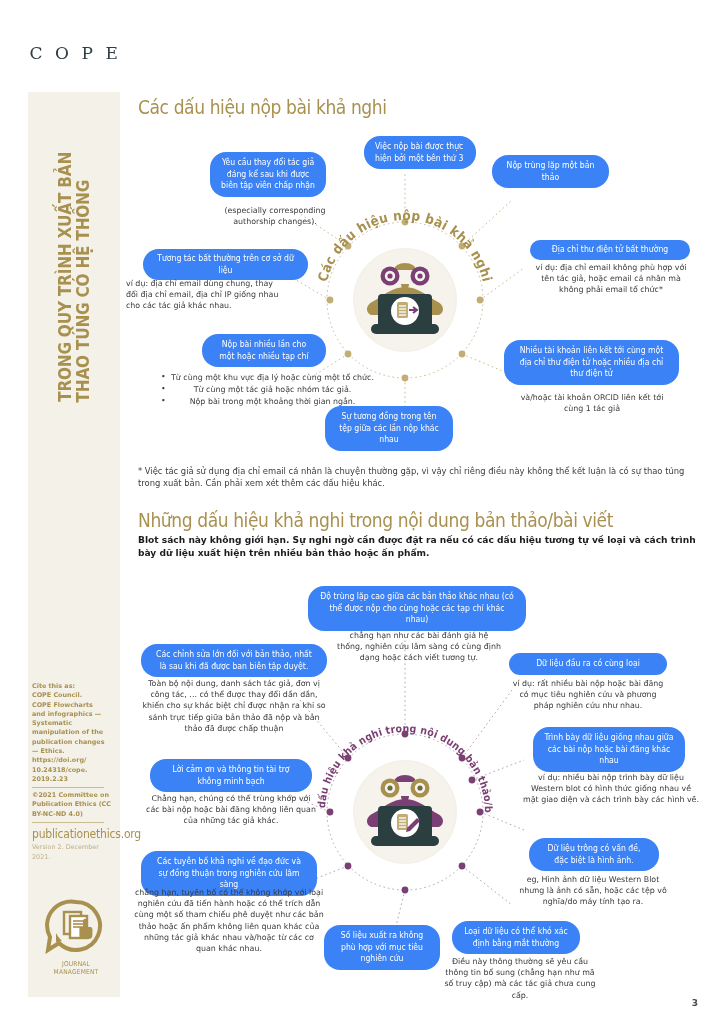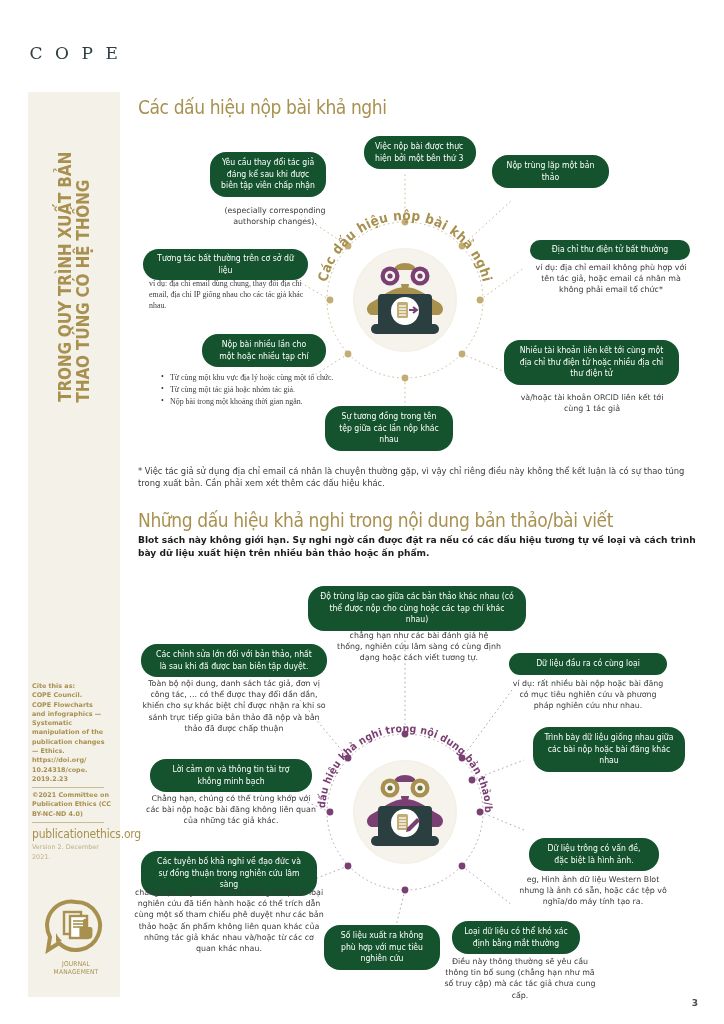--- a/index.html
+++ b/index.html
@@ -95,39 +95,39 @@
     font-size: 9.1px; line-height: 1.45; color: #1c1c1c; font-weight: 700;
   }
 
   
   .diagram { position: absolute; left: 0; top: 0; width: 724px; height: 1024px;
              pointer-events: none; }
 
   
   .pill {
     position: absolute;
-    background: #14532d;
+    background: #3b82f6;
     color: #ffffff;
     border-radius: 16px;
     padding: 5px 11px;
     font-size: 8.6px;
     line-height: 1.34;
     text-align: center;
     font-family: "DejaVu Sans Condensed", "DejaVu Sans", sans-serif;
   }
   .sub {
     position: absolute;
     font-size: 7.9px;
     line-height: 1.42;
     color: #3b3b3b;
     text-align: center;
   }
   .sub.left { text-align: left; }
   .sub ul { list-style: none; }
-  .sub li { position: relative; padding-left: 10px; margin-bottom: 1px; text-align: left; font-family: Liberation Serif, serif; }
+  .sub li { position: relative; padding-left: 10px; margin-bottom: 1px; text-align: center; }
   .sub li:before {
     content: "•"; position: absolute; left: 1px; top: -1px; color: #3b3b3b;
   }
 
   .pagenum {
     position: absolute; right: 26px; bottom: 16px;
     font-size: 9px; font-weight: 700; color: #4a4a4a;
   }
 </style>
 </head>
@@ -308,21 +308,21 @@
   </svg>
 
   <div class="pill" style="left:364px; top:136px; width:112px; text-align:left;">Việc nộp bài được thực hiện bởi một bên thứ 3</div>
 
   <div class="pill" style="left:210px; top:152px; width:116px;">Yêu cầu thay đổi tác giả đáng kể sau khi được biên tập viên chấp nhận</div>
   <div class="sub" style="left:204px; top:205px; width:142px;">(especially corresponding authorship changes).</div>
 
   <div class="pill" style="left:492px; top:155px; width:117px;">Nộp trùng lặp một bản thảo</div>
 
   <div class="pill" style="left:143px; top:249px; width:165px; padding:4px 9px;">Tương tác bất thường trên cơ sở dữ liệu</div>
-  <div class="sub left" style="left:149px; top:278px; width:160px;font-family:Liberation Serif, serif;">ví dụ: địa chỉ email dùng chung, thay đổi địa chỉ email, địa chỉ IP giống nhau cho các tác giả khác nhau.</div>
+  <div class="sub left" style="left:126px; top:278px; width:160px;">ví dụ: địa chỉ email dùng chung, thay đổi địa chỉ email, địa chỉ IP giống nhau cho các tác giả khác nhau.</div>
 
   <div class="pill" style="left:530px; top:240px; width:160px; padding:4px 9px;">Địa chỉ thư điện tử bất thường</div>
   <div class="sub" style="left:532px; top:262px; width:158px;">ví dụ: địa chỉ email không phù hợp với tên tác giả, hoặc email cá nhân mà không phải email tổ chức*</div>
 
   <div class="pill" style="left:202px; top:334px; width:124px;">Nộp bài nhiều lần cho một hoặc nhiều tạp chí</div>
   <div class="sub" style="left:160px; top:372px; width:215px;">
     <ul>
       <li>Từ cùng một khu vực địa lý hoặc cùng một tổ chức.</li>
       <li>Từ cùng một tác giả hoặc nhóm tác giả.</li>
       <li>Nộp bài trong một khoảng thời gian ngắn.</li>
@@ -340,20 +340,21 @@
   <div class="pill" style="left:141px; top:644px; width:186px;">Các chỉnh sửa lớn đối với bản thảo, nhất là sau khi đã được ban biên tập duyệt.</div>
   <div class="sub" style="left:141px; top:678px; width:186px;">Toàn bộ nội dung, danh sách tác giả, đơn vị công tác, ... có thể được thay đổi dần dần, khiến cho sự khác biệt chỉ được nhận ra khi so sánh trực tiếp giữa bản thảo đã nộp và bản thảo đã được chấp thuận</div>
 
   <div class="pill" style="left:509px; top:653px; width:158px;">Dữ liệu đầu ra có cùng loại</div>
   <div class="sub" style="left:509px; top:678px; width:158px;">ví dụ: rất nhiều bài nộp hoặc bài đăng có mục tiêu nghiên cứu và phương pháp nghiên cứu như nhau.</div>
 
   <div class="pill" style="left:150px; top:759px; width:162px;">Lời cảm ơn và thông tin tài trợ không minh bạch</div>
   <div class="sub" style="left:146px; top:793px; width:170px;">Chẳng hạn, chúng có thể trùng khớp với các bài nộp hoặc bài đăng không liên quan của những tác giả khác.</div>
 
   <div class="pill" style="left:533px; top:727px; width:152px;">Trình bày dữ liệu giống nhau giữa các bài nộp hoặc bài đăng khác nhau</div>
+  <div class="sub" style="left:523px; top:772px; width:176px;">ví dụ: nhiều bài nộp trình bày dữ liệu Western blot có hình thức giống nhau về mặt giao diện và cách trình bày các hình vẽ.</div>
 
   <div class="pill" style="left:141px; top:851px; width:176px;">Các tuyên bố khả nghi về đạo đức và sự đồng thuận trong nghiên cứu lâm sàng</div>
   <div class="sub" style="left:134px; top:887px; width:190px;text-align:center;">chẳng hạn, tuyên bố có thể không khớp với loại nghiên cứu đã tiến hành hoặc có thể trích dẫn cùng một số tham chiếu phê duyệt như các bản thảo hoặc ấn phẩm không liên quan khác của những tác giả khác nhau và/hoặc từ các cơ quan khác nhau.</div>
 
   <div class="pill" style="left:529px; top:838px; width:130px;">Dữ liệu trông có vấn đề, đặc biệt là hình ảnh.</div>
   <div class="sub" style="left:513px; top:874px; width:160px;">eg, Hình ảnh dữ liệu Western Blot nhưng là ảnh có sẵn, hoặc các tệp vô nghĩa/do máy tính tạo ra.</div>
 
   <div class="pill" style="left:324px; top:925px; width:116px;">Số liệu xuất ra không phù hợp với mục tiêu nghiên cứu</div>
 
   <div class="pill" style="left:452px; top:921px; width:128px;">Loại dữ liệu có thể khó xác định bằng mắt thường</div>

